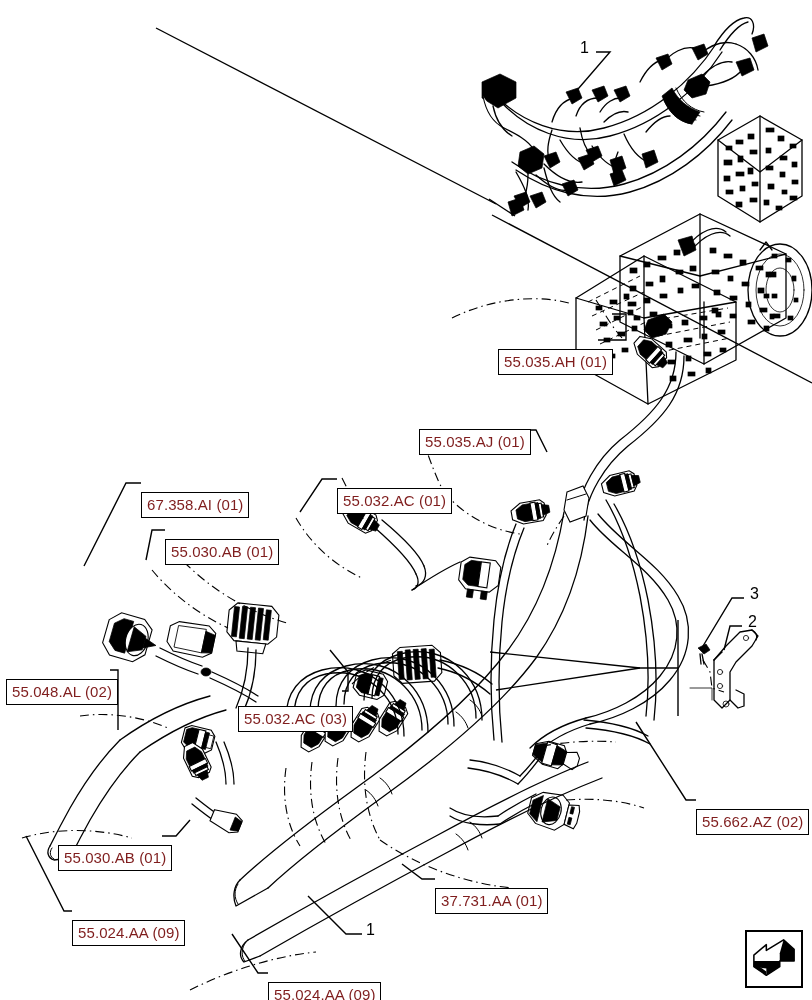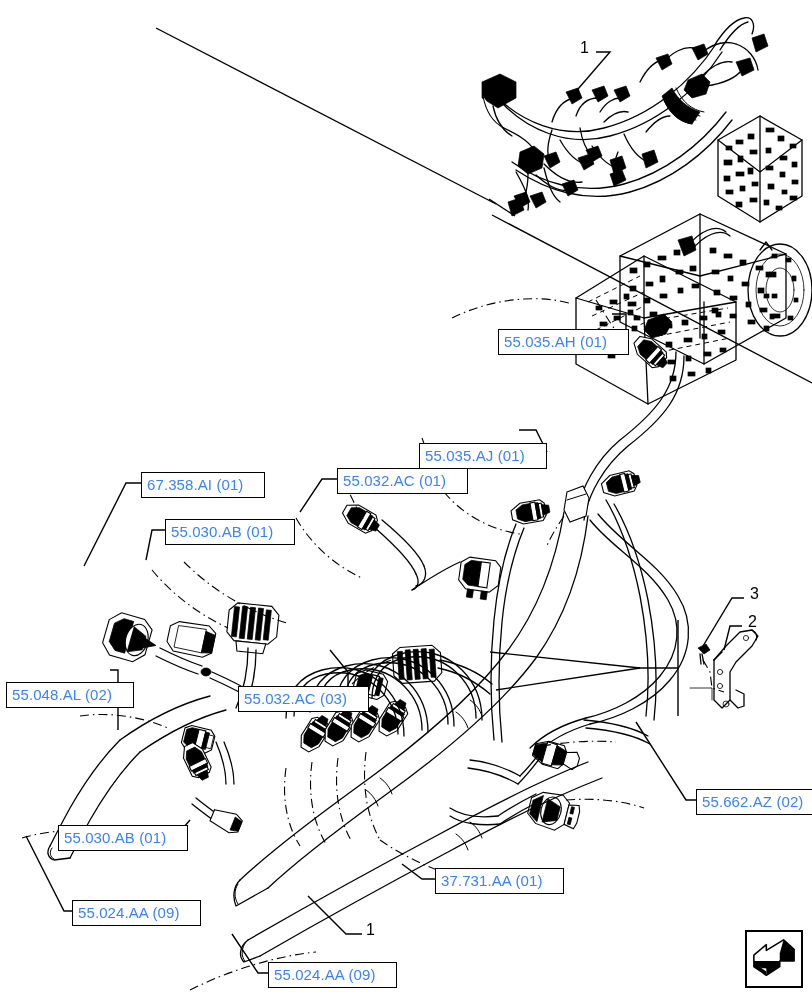--- a/index.html
+++ b/index.html
@@ -22,26 +22,27 @@
     left: 0;
     top: 0;
     width: 812px;
     height: 1000px;
   }
   .callout-box {
     position: absolute;
     box-sizing: border-box;
     border: 1.4px solid #000;
     background: #ffffff;
-    color: #3b82f6;
+    color: #7f1d1d;
     font-size: 15px;
     line-height: 1;
-    padding: 4px 21px 5px 5px;
+    padding: 4px 5px 5px 5px;
     white-space: nowrap;
     letter-spacing: 0.1px;
+    margin-top: 20px;
   }
   .num-callout {
     position: absolute;
     color: #000;
     font-size: 16px;
     line-height: 1;
     white-space: nowrap;
   }
   .view-icon {
     position: absolute;
@@ -576,29 +577,29 @@
       <path class="lead" d="M268,973 L258,973 L232,934"></path>
 
       <path class="lead" d="M596,52 L610,52 L572,96"></path>
 
       <path class="lead" d="M362,934 L346,934 L308,896"></path>
     </g>
   </svg>
 
   <div class="callout-box" style="left:498px; top:329px;">55.035.AH (01)</div>
 
-  <div class="callout-box" style="left:419px; top:443px;text-align:right;">55.035.AJ (01)</div>
+  <div class="callout-box" style="left:419px; top:409px;text-align:right;">55.035.AJ (01)</div>
 
   <div class="callout-box" style="left:141px; top:472px;">67.358.AI (01)</div>
 
   <div class="callout-box" style="left:337px; top:468px;">55.032.AC (01)</div>
 
   <div class="callout-box" style="left:165px; top:519px;">55.030.AB (01)</div>
 
-  <div class="callout-box" style="left:6px; top:682px;">55.048.AL (02)</div>
+  <div class="callout-box" style="left:6px; top:659px;">55.048.AL (02)</div>
 
   <div class="callout-box" style="left:238px; top:686px;">55.032.AC (03)</div>
 
   <div class="callout-box" style="left:696px; top:789px;">55.662.AZ (02)</div>
 
   <div class="callout-box" style="left:58px; top:825px;">55.030.AB (01)</div>
 
   <div class="callout-box" style="left:435px; top:868px;">37.731.AA (01)</div>
 
   <div class="callout-box" style="left:72px; top:900px;">55.024.AA (09)</div>

